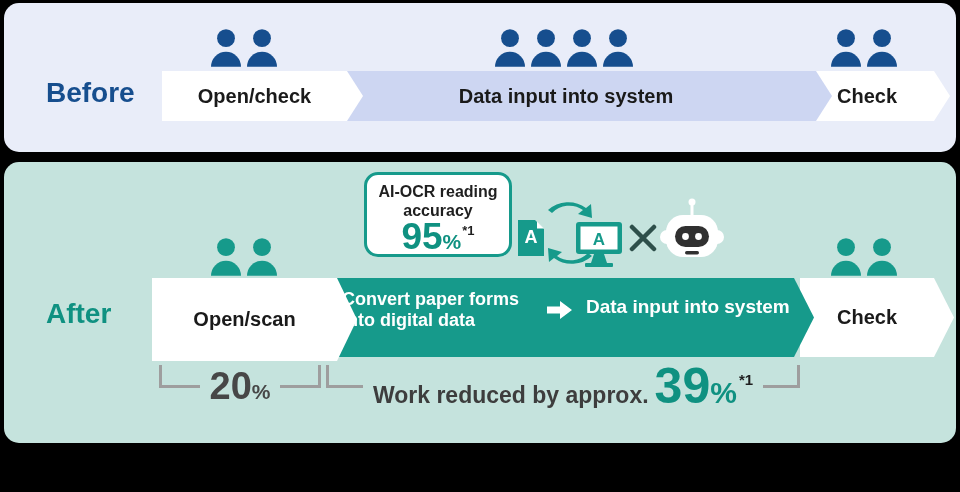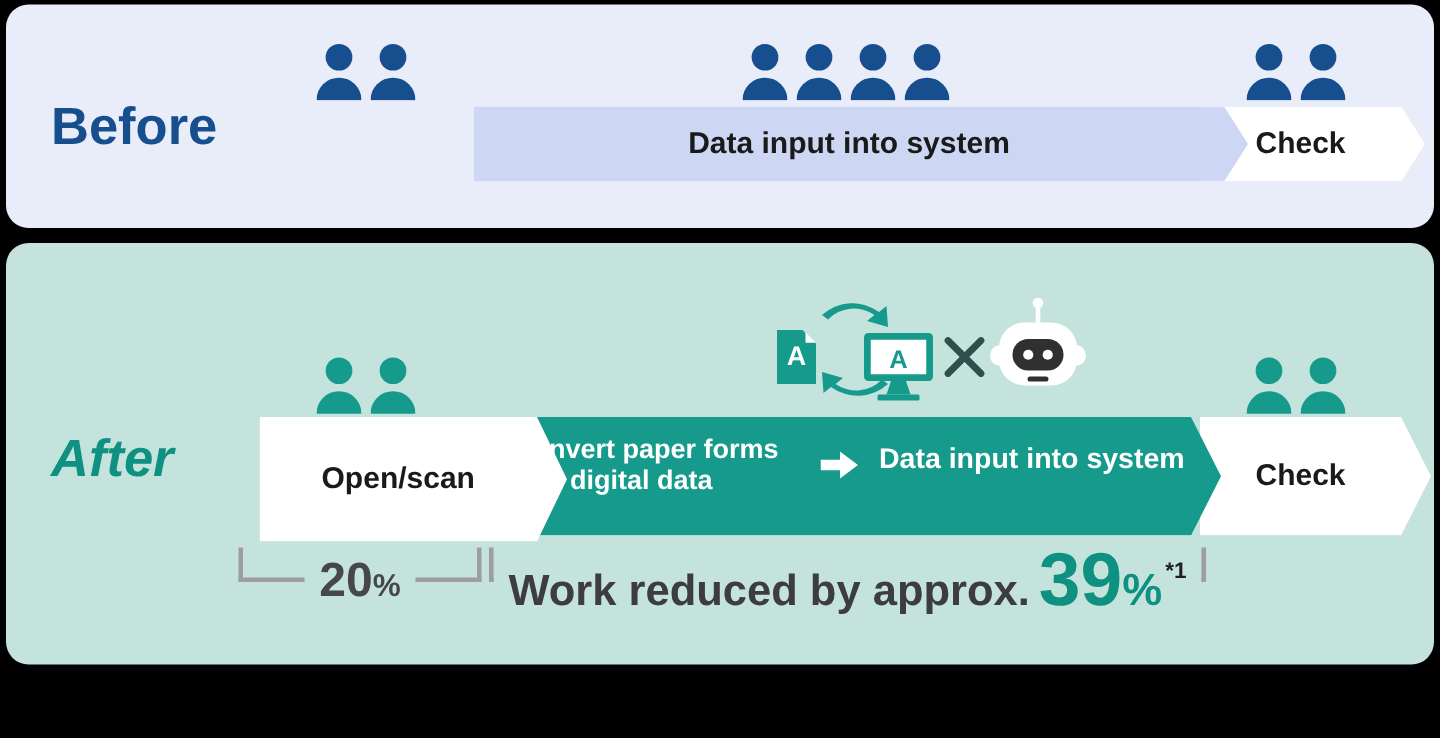--- a/index.html
+++ b/index.html
@@ -16,44 +16,44 @@
     --cross:#2e4f4a;
   }
   html,body{margin:0;padding:0;background:#000;}
   .stage{
     position:relative;width:960px;height:492px;background:#000;overflow:hidden;
     font-family:"Liberation Sans","DejaVu Sans",sans-serif;font-weight:700;
   }
   .panel{position:absolute;left:4px;width:952px;border-radius:15px;}
   .panel.before{top:3px;height:149px;background:var(--before-panel);}
   .panel.after{top:162px;height:281px;background:var(--after-panel);}
-  .title{position:absolute;left:30px;margin:0;font-size:35px;line-height:1;}
+  .title{position:absolute;left:30px;margin:12px;font-size:28px;line-height:1;}
   .title.navy{color:var(--navy);top:64px;}
-  .title.tealc{color:var(--teal-text);top:126px;font-style:italic;}
+  .title.tealc{color:var(--teal-text);top:126px;}
   .people{position:absolute;display:flex;gap:6px;}
   .people .person{width:30px;height:38px;}
   .navy-people{color:var(--navy);}
   .teal-people{color:var(--teal);}
   .g-b1{left:207px;top:26px;}
   .g-b2{left:491px;top:26px;}
   .g-b3{left:827px;top:26px;}
   .g-a1{left:207px;top:76px;}
   .g-a2{left:827px;top:76px;}
   .arrow{
     position:absolute;display:flex;align-items:center;justify-content:center;
     color:var(--ink);font-size:20px;white-space:nowrap;
   }
   .arrow.tip16{clip-path:polygon(0 0,calc(100% - 16px) 0,100% 50%,calc(100% - 16px) 100%,0 100%);padding-right:16px;}
   .arrow.tip20{clip-path:polygon(0 0,calc(100% - 20px) 0,100% 50%,calc(100% - 20px) 100%,0 100%);padding-right:20px;}
   .arrow.white{background:#fff;}
   .arrow.lav{background:var(--lavender);}
   .a-b1{left:158px;top:68px;width:185px;height:50px;z-index:3;}
   .a-b2{left:312px;top:68px;width:500px;height:50px;z-index:2;}
   .a-b3{left:796px;top:68px;width:134px;height:50px;z-index:1;}
-  .a-a1{left:169px;top:116px;width:185px;height:83px;z-index:3;}
+  .a-a1{left:148px;top:116px;width:185px;height:83px;z-index:3;}
   .a-a3{left:796px;top:116px;width:134px;height:79px;z-index:1;}
   .banner{
     position:absolute;left:312px;top:116px;width:498px;height:79px;z-index:2;
     background:var(--teal);color:#fff;
     clip-path:polygon(0 0,calc(100% - 20px) 0,100% 50%,calc(100% - 20px) 100%,0 100%);
   }
   .banner .convert{position:absolute;left:26px;top:11px;font-size:18px;line-height:1.15;}
   .banner .flow-arrow{position:absolute;left:231px;top:22px;}
   .banner .input{position:absolute;left:270px;top:18px;font-size:19px;white-space:nowrap;}
   .banner .tech{position:absolute;left:0;bottom:5px;width:478px;text-align:center;font-size:27px;letter-spacing:1px;}
@@ -72,23 +72,23 @@
   .multiply-icon{position:absolute;left:625px;top:62px;}
   .robot-icon{position:absolute;left:656px;top:31px;}
   .bracket{position:absolute;top:198px;height:52px;display:flex;align-items:center;color:var(--gray-dark);}
   .bracket .arm{flex:1;height:20px;border-bottom:3px solid var(--bracket);transform:translateY(-10px);}
   .bracket .arm.left{border-left:3px solid var(--bracket);}
   .bracket .arm.right{border-right:3px solid var(--bracket);}
   .bracket .btext{padding:0 10px;white-space:nowrap;line-height:1;}
   .br1{left:155px;width:162px;}
   .br2{left:322px;width:474px;}
   .br3{left:801px;width:117px;}
-  .pct-num{font-size:32px;}
+  .pct-num{font-size:38px;}
   .pct-unit{font-size:21px;}
-  .mid-prefix{font-size:29px;color:#3d3d3d;margin-right:6px;}
+  .mid-prefix{font-size:23px;color:#3d3d3d;margin-right:6px;}
   .big-num{font-size:50px;color:var(--teal-text);}
   .big-unit{font-size:30px;color:var(--teal-text);}
   .mid-note{display:inline-block;font-size:15px;color:#1f1f1f;transform:translateY(-18px);margin-left:2px;}
 </style>
 </head>
 <body>
 
 <div class="stage">
 
   <section class="panel before">
@@ -126,31 +126,39 @@
         <svg class="person" viewBox="0 0 32 40">
           <circle cx="16" cy="9.5" r="9.5" fill="currentColor"></circle>
           <path d="M0 40 a16 16 0 0 1 32 0 z" fill="currentColor"></path>
         </svg>
         <svg class="person" viewBox="0 0 32 40">
           <circle cx="16" cy="9.5" r="9.5" fill="currentColor"></circle>
           <path d="M0 40 a16 16 0 0 1 32 0 z" fill="currentColor"></path>
         </svg>
       </div>
 
+    <div class="arrow white tip16 a-b1">
+      <span>Open/check</span>
+    </div>
     <div class="arrow lav tip16 a-b2">
       <span>Data input into system</span>
     </div>
     <div class="arrow white tip16 a-b3">
       <span>Check</span>
     </div>
   </section>
 
   <section class="panel after">
     <h2 class="title tealc">After</h2>
 
+    <div class="badge">
+      <div class="line">AI-OCR reading</div>
+      <div class="line">accuracy</div>
+      <div class="value-row"><span class="bv">95</span><span class="bu">%</span><span class="bn">*1</span></div>
+    </div>
 
     <svg class="cycle-icon" width="112" height="74" viewBox="0 0 112 74">
       <g fill="#169a8b">
         <path d="M4 24 h17 l9 9 v27 h-26 z"></path>
         <path d="M23 25.5 l7 7 h-7 z" fill="#ffffff"></path>
         <path d="M38 17 a24 24 0 0 1 31 -3 l-5 4 14 4 -1 -14 -5 4 a30 30 0 0 0 -38 2 z"></path>
         <path d="M74 57 a24 24 0 0 1 -31 3 l5 -4 -14 -4 1 14 5 -4 a30 30 0 0 0 38 -2 z"></path>
         <rect x="62" y="26" width="46" height="32" rx="3"></rect>
         <path d="M80 58 h10 l3 9 h-16 z"></path>
         <rect x="71" y="67" width="28" height="4" rx="1"></rect>

